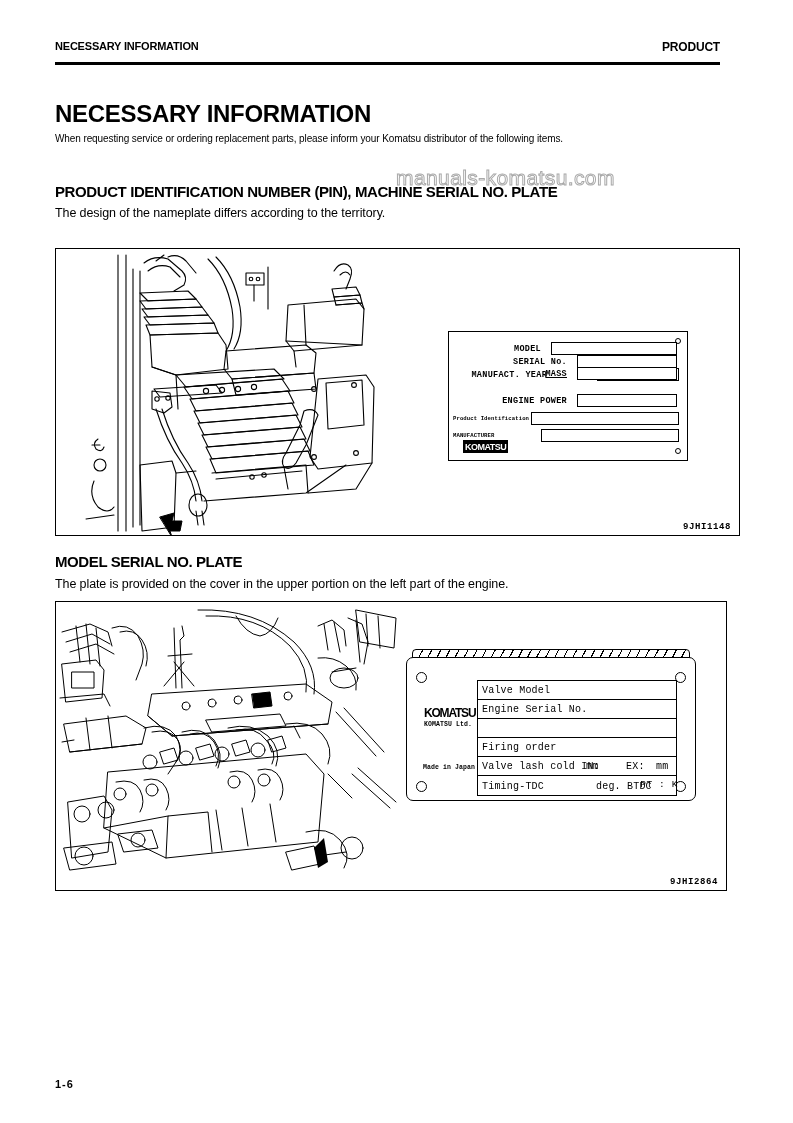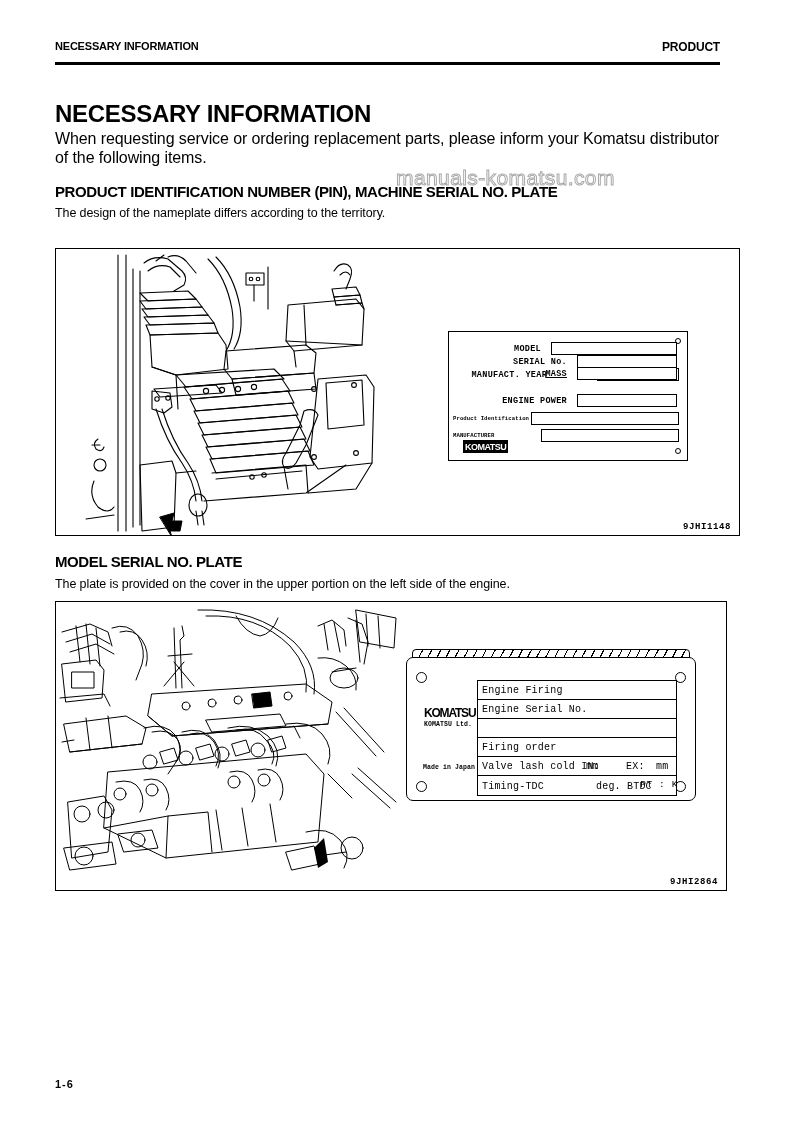--- a/index.html
+++ b/index.html
@@ -59,21 +59,21 @@
     font-size: 24px;
     font-weight: bold;
     letter-spacing: -0.3px;
     white-space: nowrap;
   }
   .intro {
     position: absolute;
     left: 55px;
     top: 129px;
     width: 668px;
-    font-size: 16px;
+    font-size: 10px;
     line-height: 19px;
     letter-spacing: -0.1px;
   }
 
   .h2 {
     position: absolute;
     font-size: 15px;
     font-weight: bold;
     letter-spacing: -0.4px;
     white-space: nowrap;
@@ -481,21 +481,21 @@
     </div>
 
     <div class="np-logo">KOMATSU</div>
   </div>
 
   <div class="fig-caption">9JHI1148</div>
 </div>
 
 <div class="h2 h2-esn">MODEL SERIAL NO. PLATE</div>
 <div class="subtext sub-esn">
-  <div>The plate is provided on the cover in the upper portion on the left side of the engine.</div>
+  <div>The plate is provided on the cover in the upper portion on the left part of the engine.</div>
 </div>
 
 <div class="figure-panel" id="panel-esn">
 
   <svg class="linedrawing" width="345" height="288" viewBox="0 0 345 288" fill="none" stroke="#000" stroke-width="1" stroke-linejoin="round" stroke-linecap="round">
 
     <path d="M142 8 Q200 6 238 40 Q262 64 258 92"></path>
     <path d="M150 14 Q202 12 234 44 Q254 66 250 90"></path>
     <path d="M180 14 Q190 32 204 34 Q216 32 222 16"></path>
 
@@ -608,21 +608,21 @@
       <div class="ep-hole tr"></div>
       <div class="ep-hole bl"></div>
       <div class="ep-hole br"></div>
 
       <div class="ep-brand">KOMATSU</div>
       <div class="ep-brand-sub">KOMATSU Ltd.</div>
       <div class="ep-made">Made in Japan</div>
 
       <div class="ep-table">
         <div class="ep-tr">
-          <span class="ep-cell">Engine Firing</span>
+          <span class="ep-cell">Valve Model</span>
         </div>
         <div class="ep-tr">
           <span class="ep-cell">Engine Serial No.</span>
         </div>
         <div class="ep-tr">
           <span class="ep-cell"></span>
         </div>
         <div class="ep-tr">
           <span class="ep-cell">Firing order</span>
         </div>

